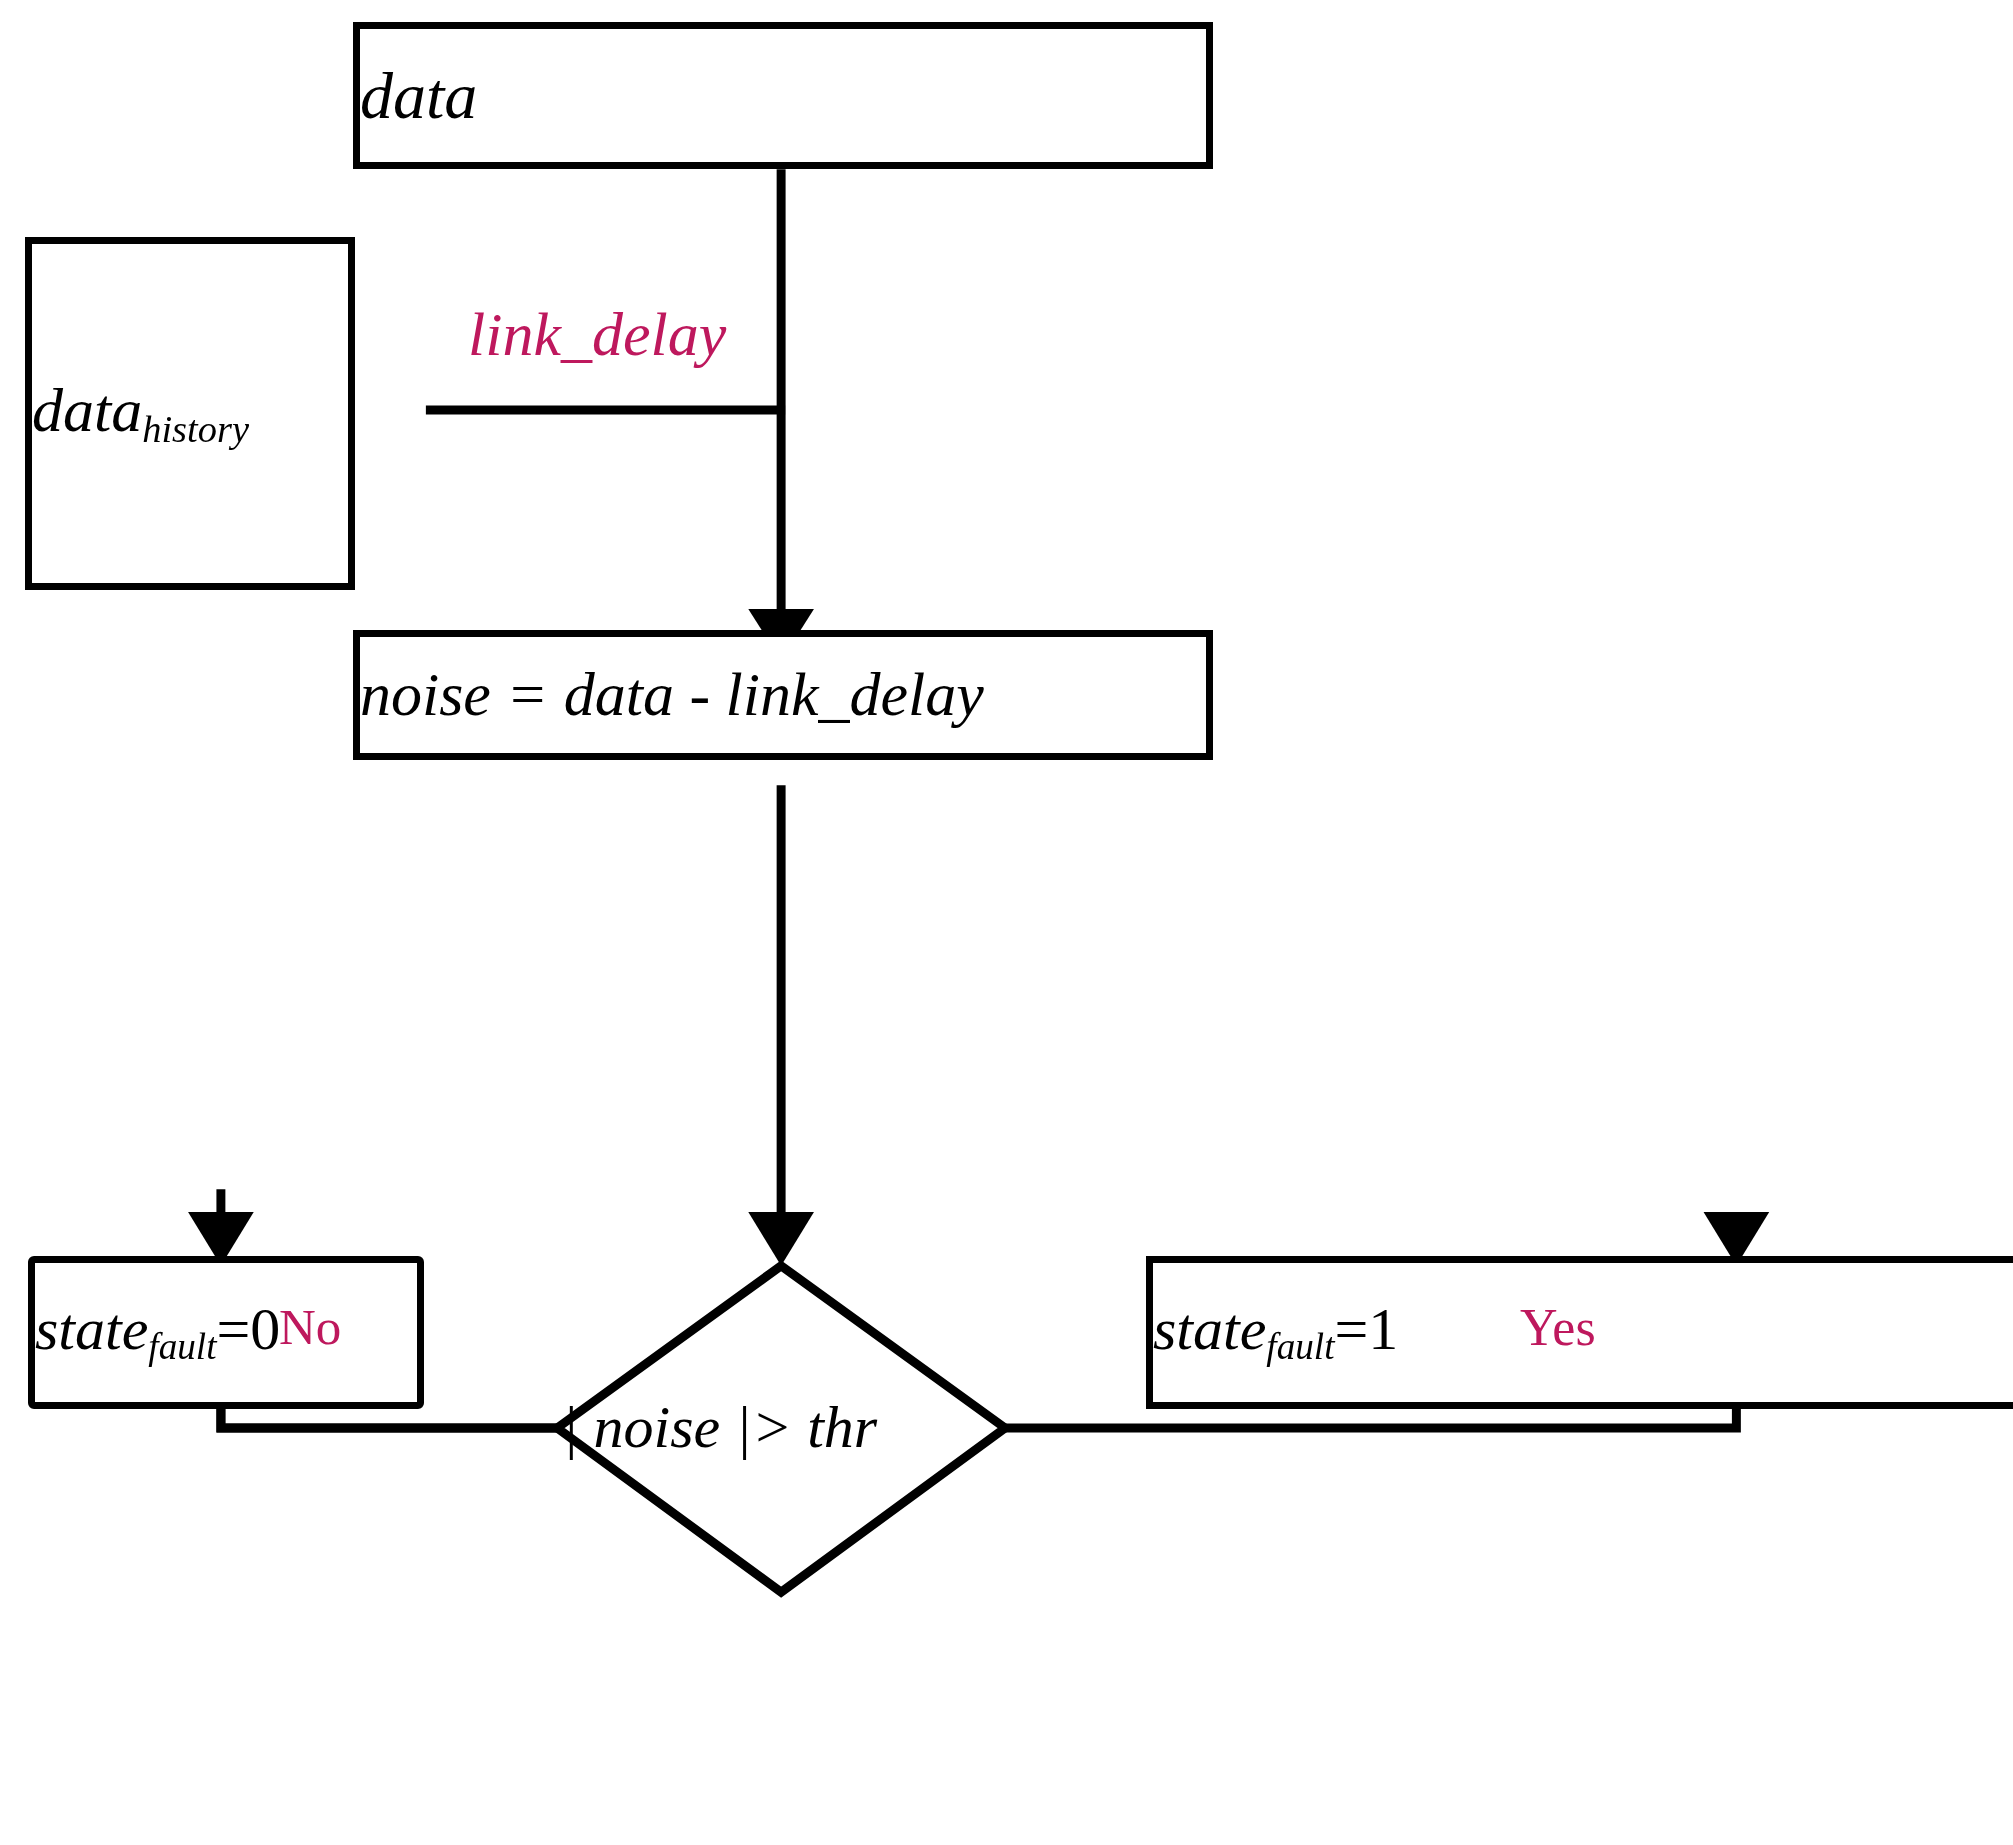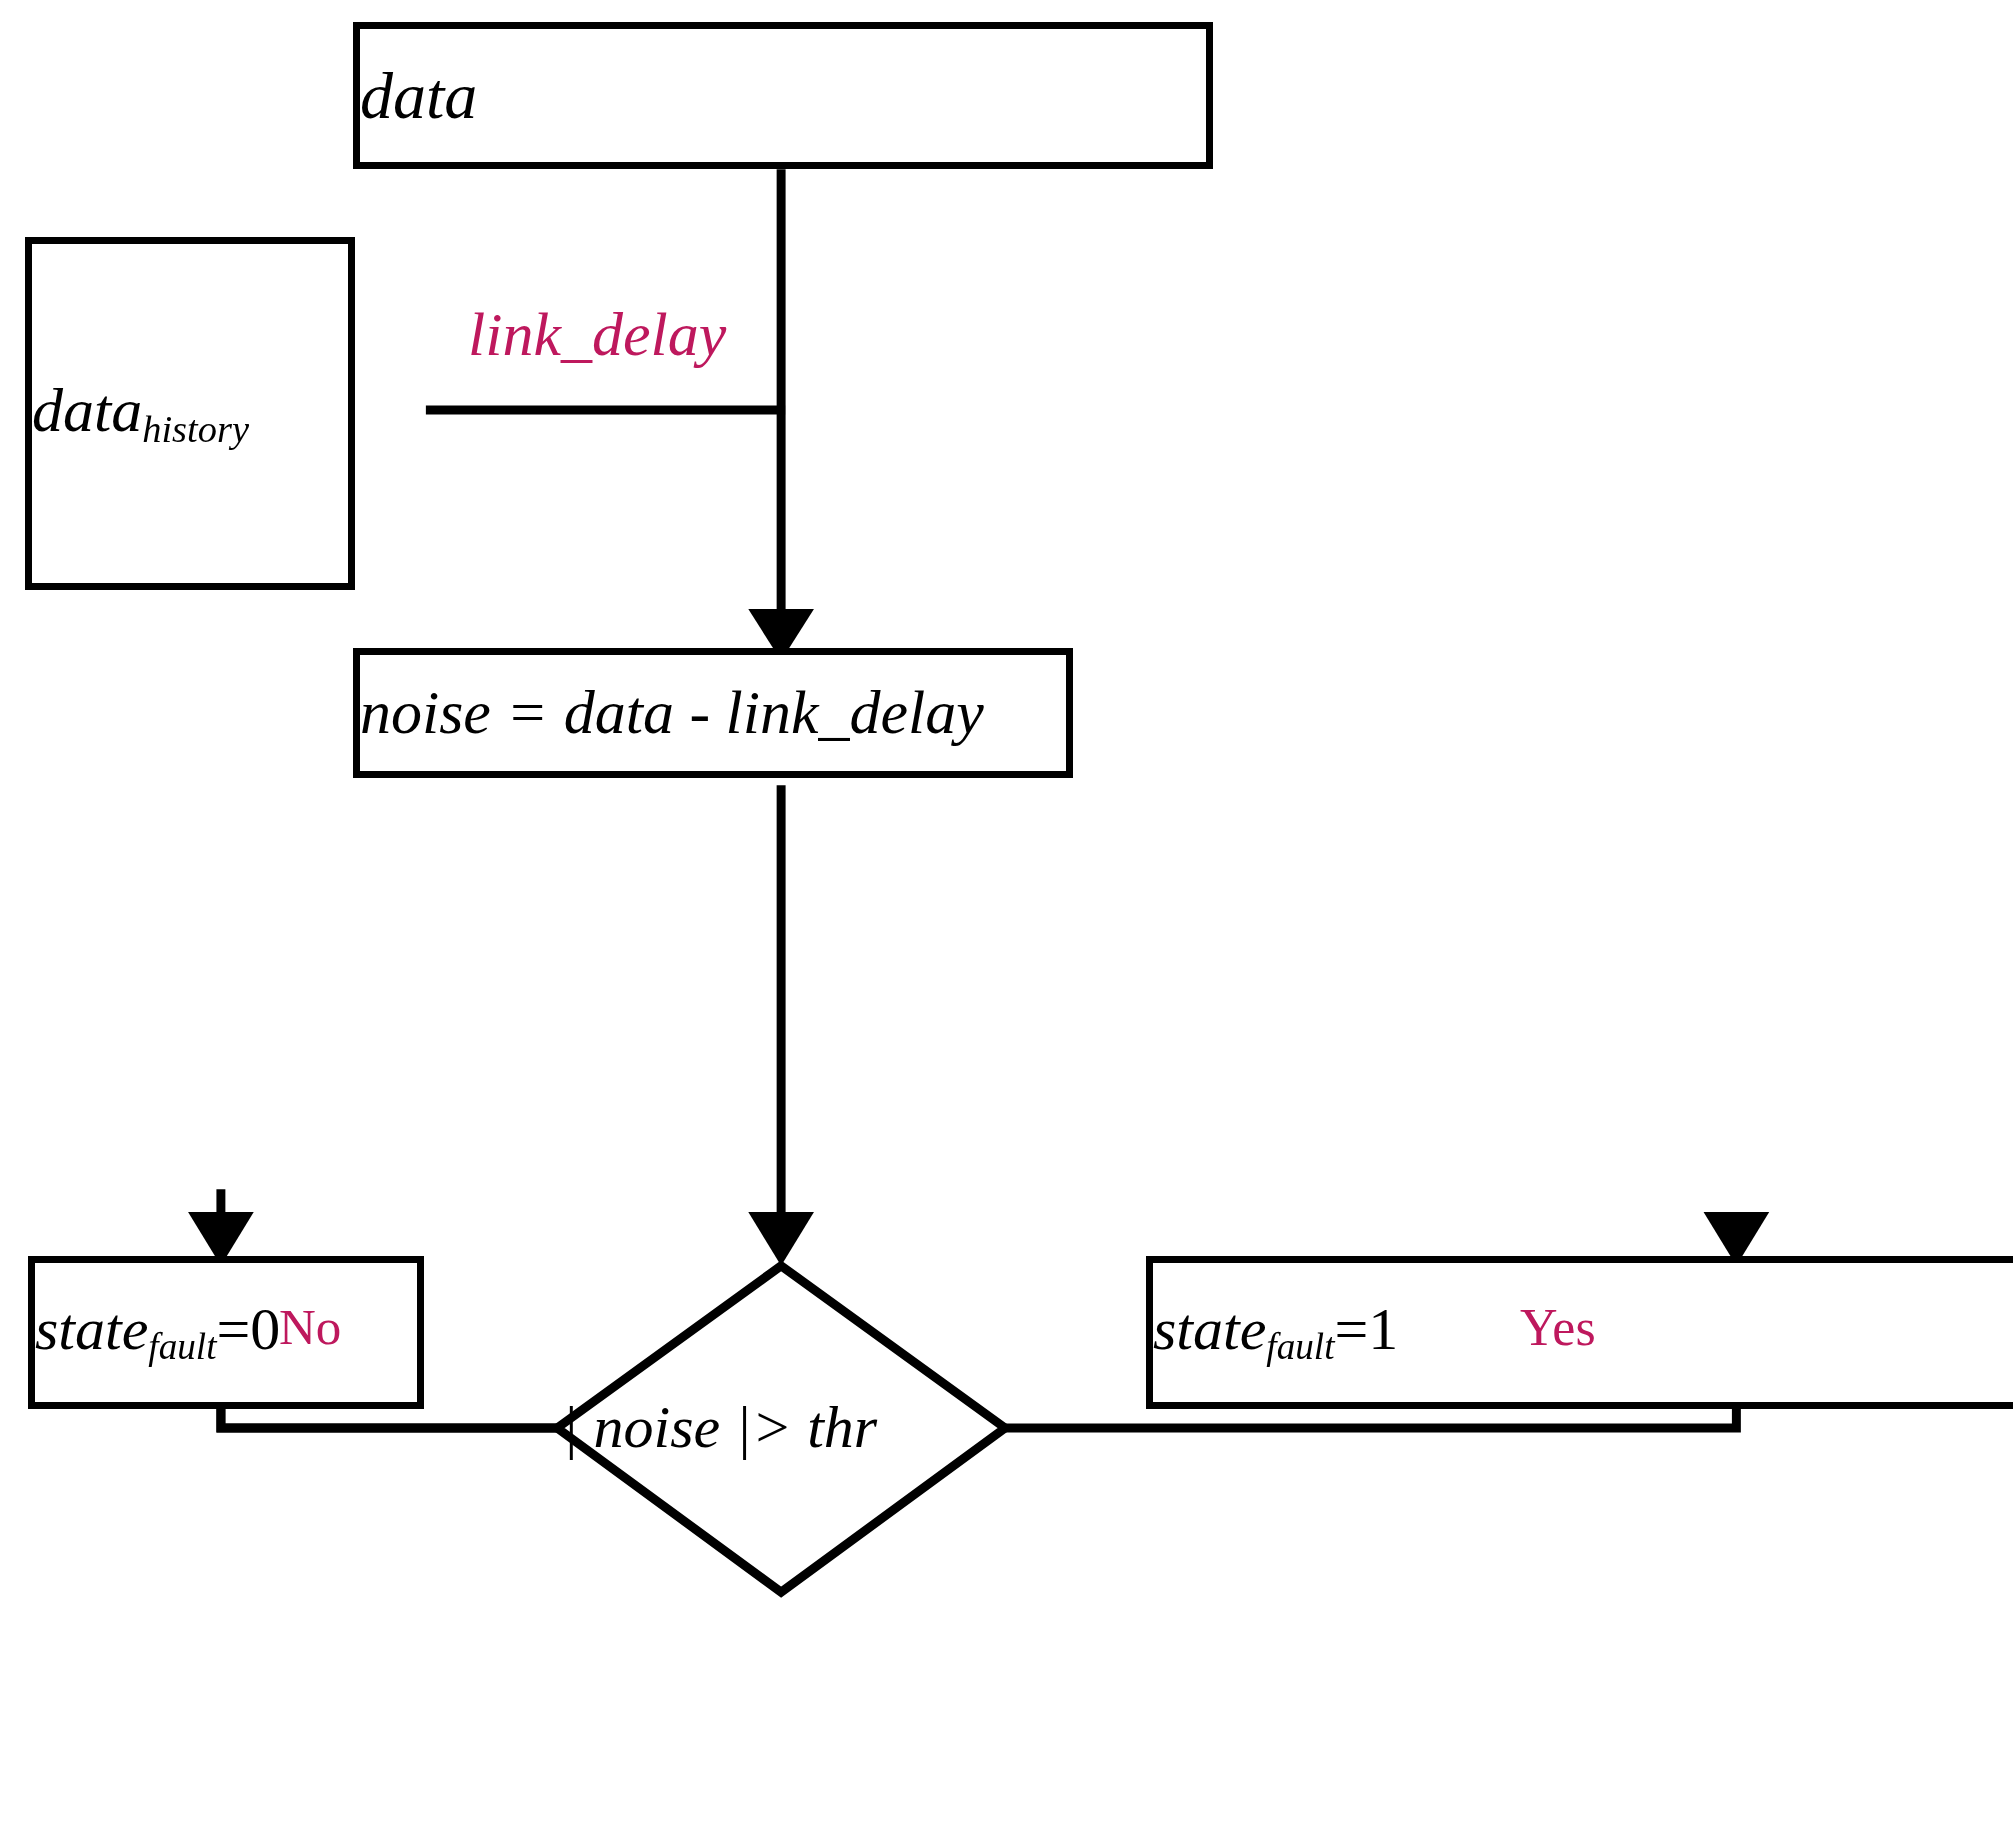--- a/index.html
+++ b/index.html
@@ -47,26 +47,26 @@
     left: 353px; top: 22px; width: 860px; height: 147px;
   }
   #node-data .mathtext { font-size: 66px; }
 
   #node-data-history {
     left: 25px; top: 237px; width: 330px; height: 353px;
   }
   #node-data-history .mathtext { font-size: 62px; }
 
   #node-noise {
-    left: 353px; top: 648px; width: 720px; height: 130px;
+    left: 353px; top: 630px; width: 860px; height: 130px;
   }
   #node-noise .mathtext { font-size: 62px; }
 
   #node-state-0 {
-    left: 28px; top: 1256px; width: 396px; height: 153px;
+    left: 28px; top: 1256px; width: 396px; height: 153px; border-radius: 6px;
   }
   #node-state-0 .mathtext { font-size: 60px; }
 
   #node-state-1 {
     left: 1146px; top: 1256px; width: 931px; height: 153px;
   }
   #node-state-1 .mathtext { font-size: 60px; }
 
   
   .sub {

